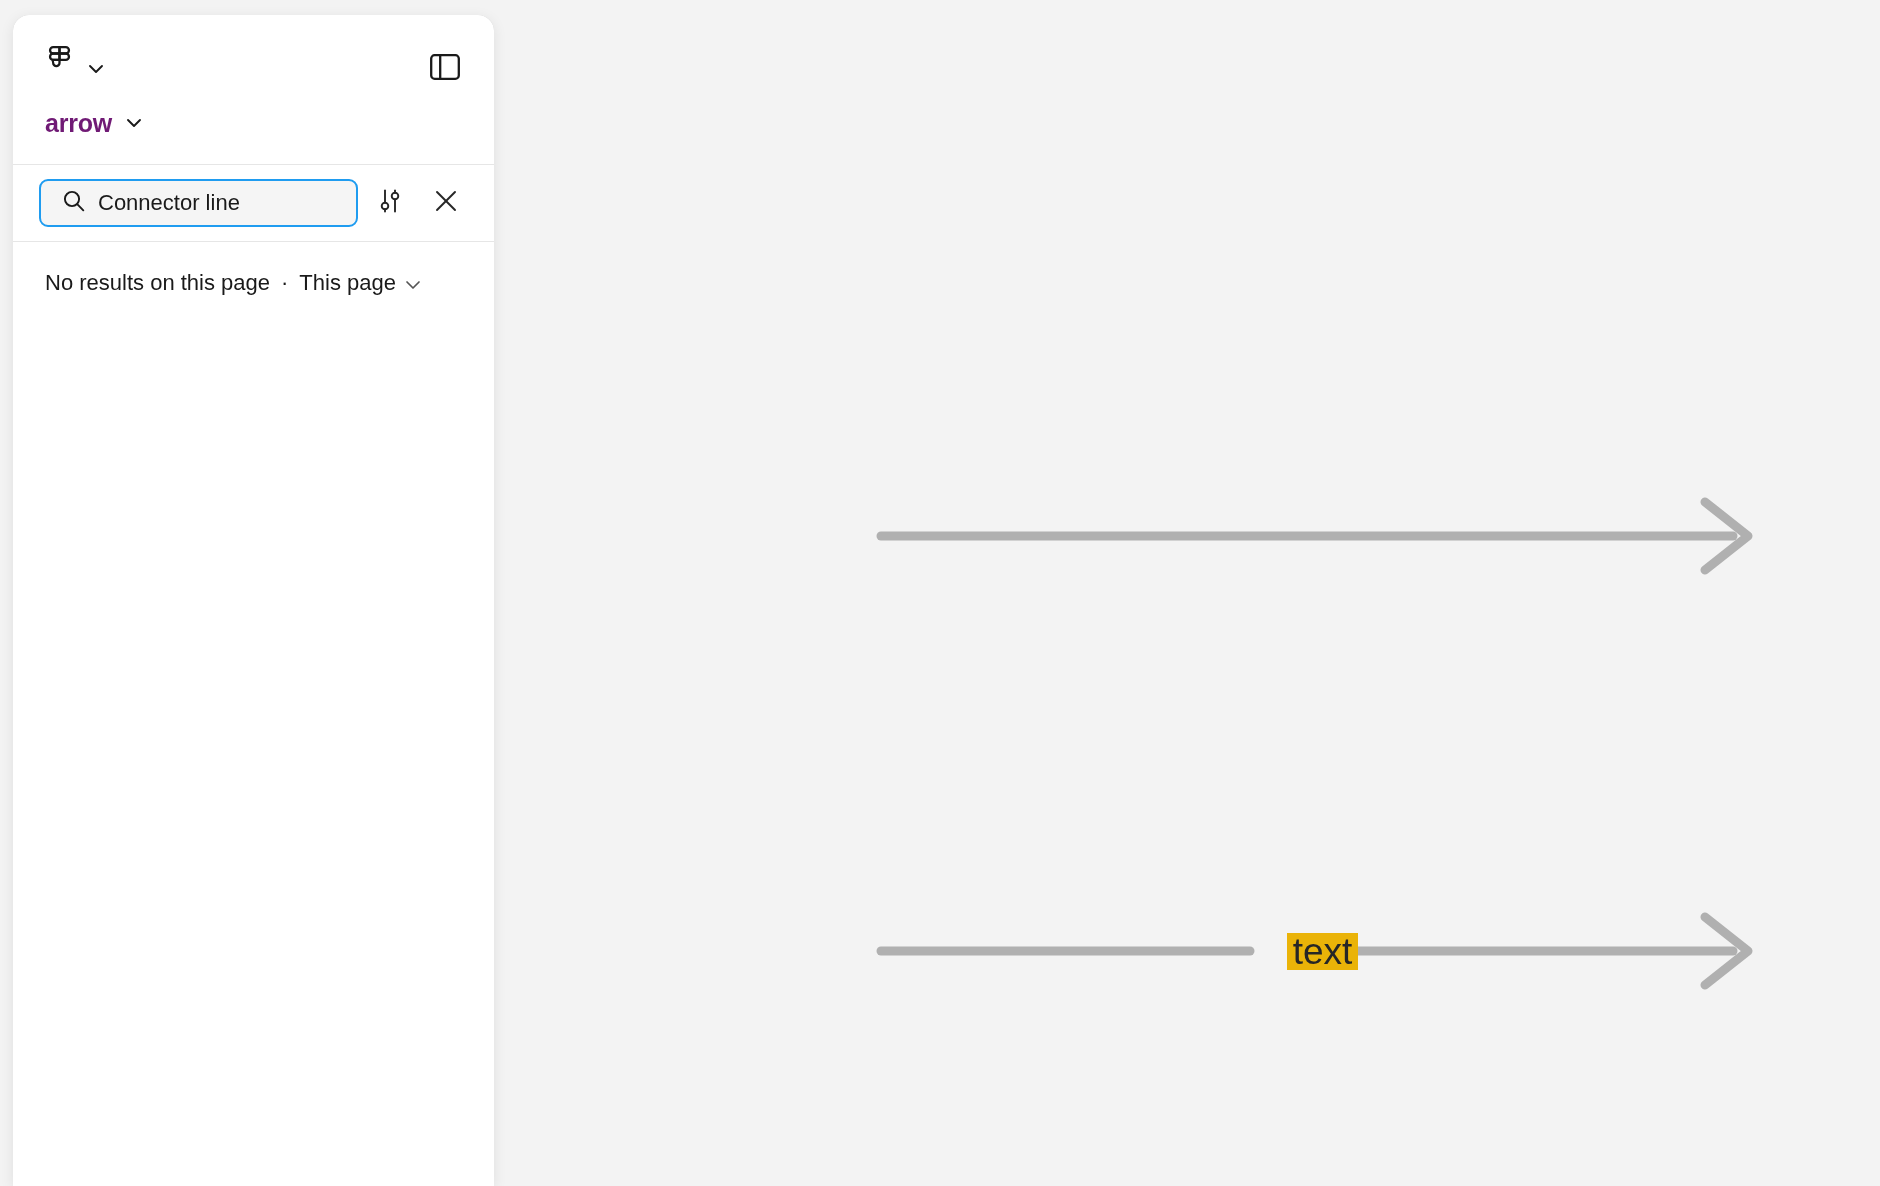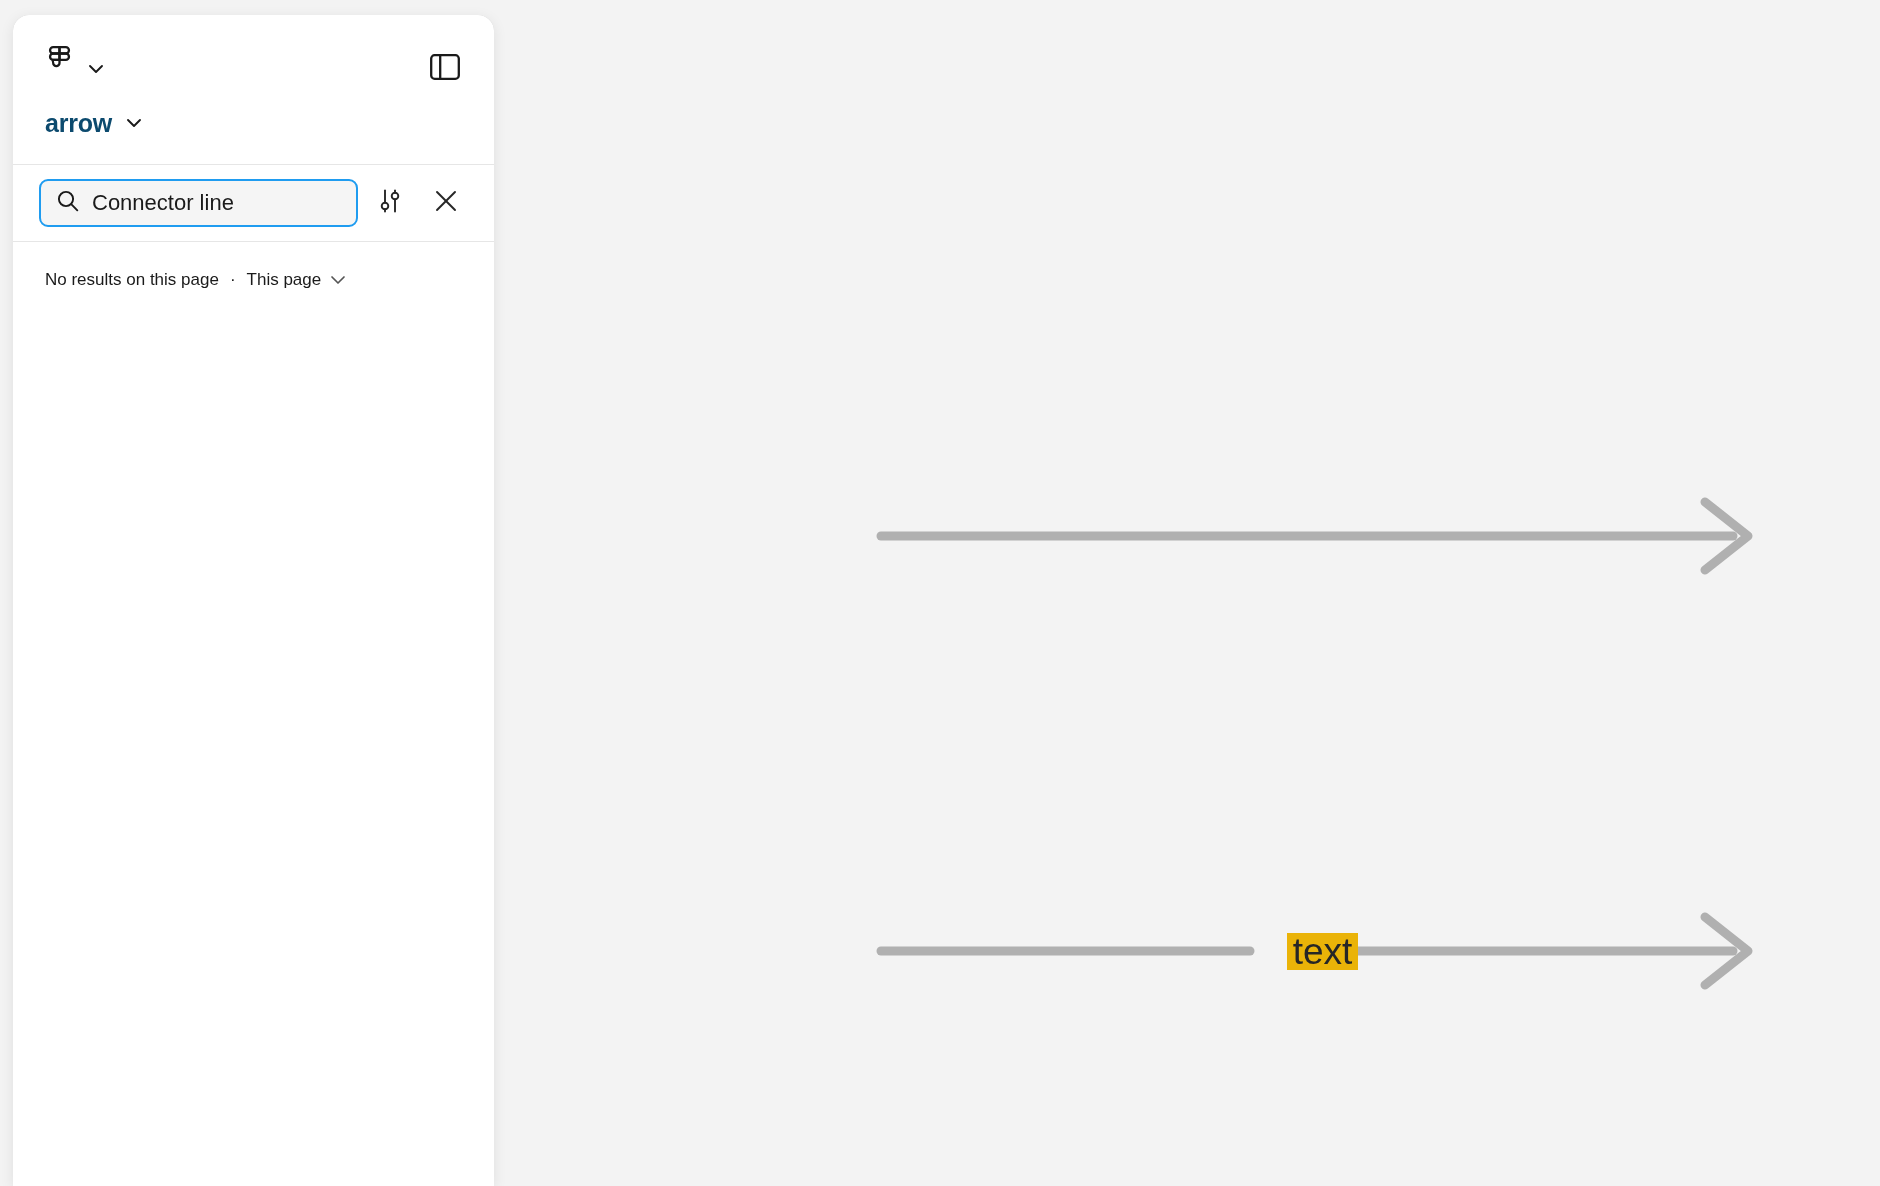--- a/index.html
+++ b/index.html
@@ -83,21 +83,21 @@
 
   .file-row {
     display: flex;
     align-items: center;
     gap: 14px;
   }
 
   .file-name {
     font-size: 25px;
     font-weight: bold;
-    color: #0c4a6e;
+    color: #701a75;
     letter-spacing: -0.2px;
     line-height: 1.15;
   }
 
   .file-sub {
     font-size: 22px;
     color: #8c8c8c;
     margin-top: 11px;
     line-height: 1.2;
   }
@@ -112,21 +112,21 @@
   }
 
   .search-box {
     flex: 1;
     height: 48px;
     border: 2px solid #1f9cf0;
     border-radius: 9px;
     background: #f5f5f5;
     display: flex;
     align-items: center;
-    padding: 0 16px;
+    padding: 0 22px;
     gap: 13px;
     box-sizing: border-box;
   }
 
   .search-value {
     font-size: 22px;
     color: #1a1a1a;
     line-height: 1;
     white-space: nowrap;
     overflow: hidden;
@@ -142,21 +142,21 @@
     border-radius: 6px;
     flex: none;
   }
 
   
   .results-row {
     display: flex;
     align-items: center;
     padding: 28px 32px 0 32px;
     gap: 0;
-    font-size: 17px;
+    font-size: 22px;
     color: #1a1a1a;
     white-space: nowrap;
   }
 
   .res-sep {
     margin: 0 11px;
     color: #1a1a1a;
   }
 
   .scope-chip {

